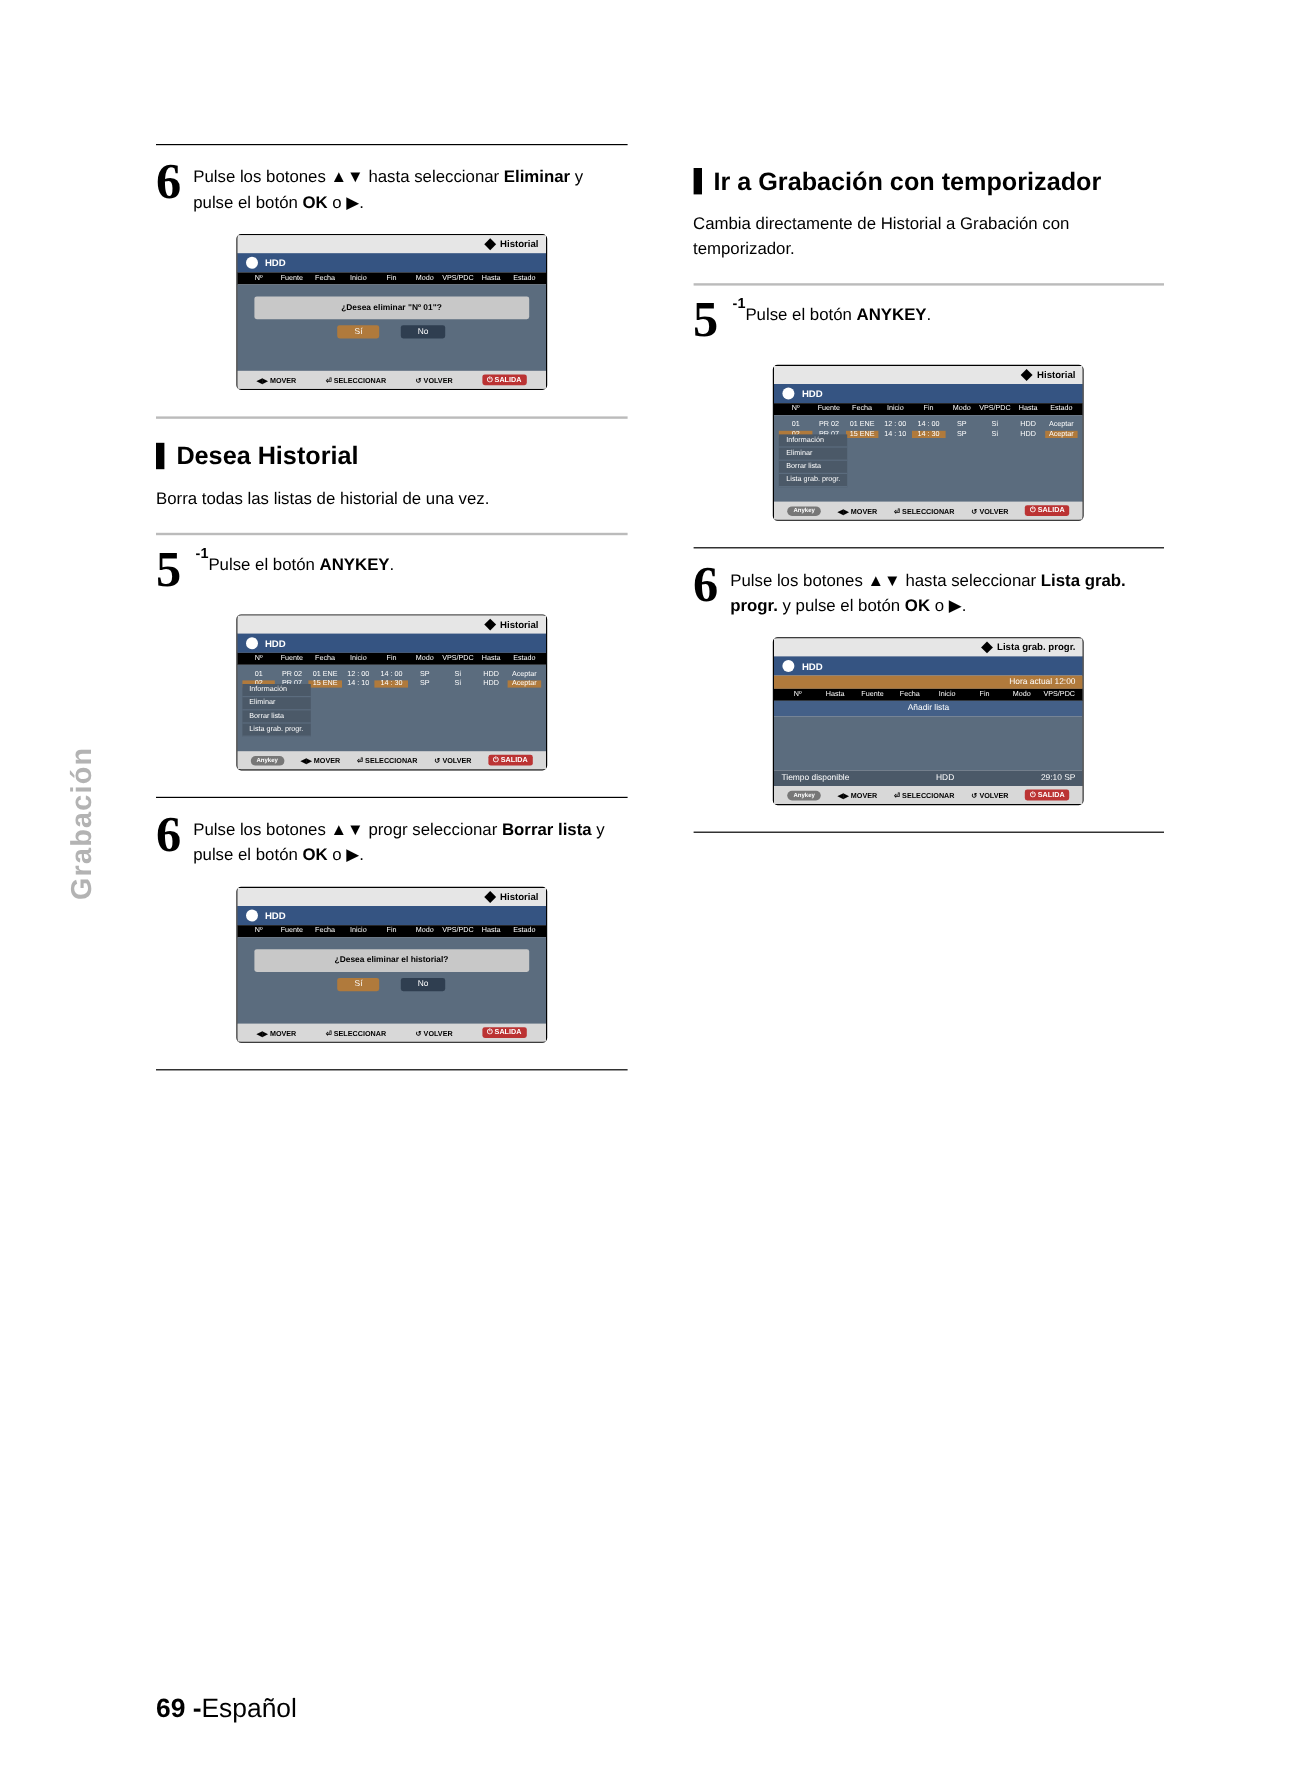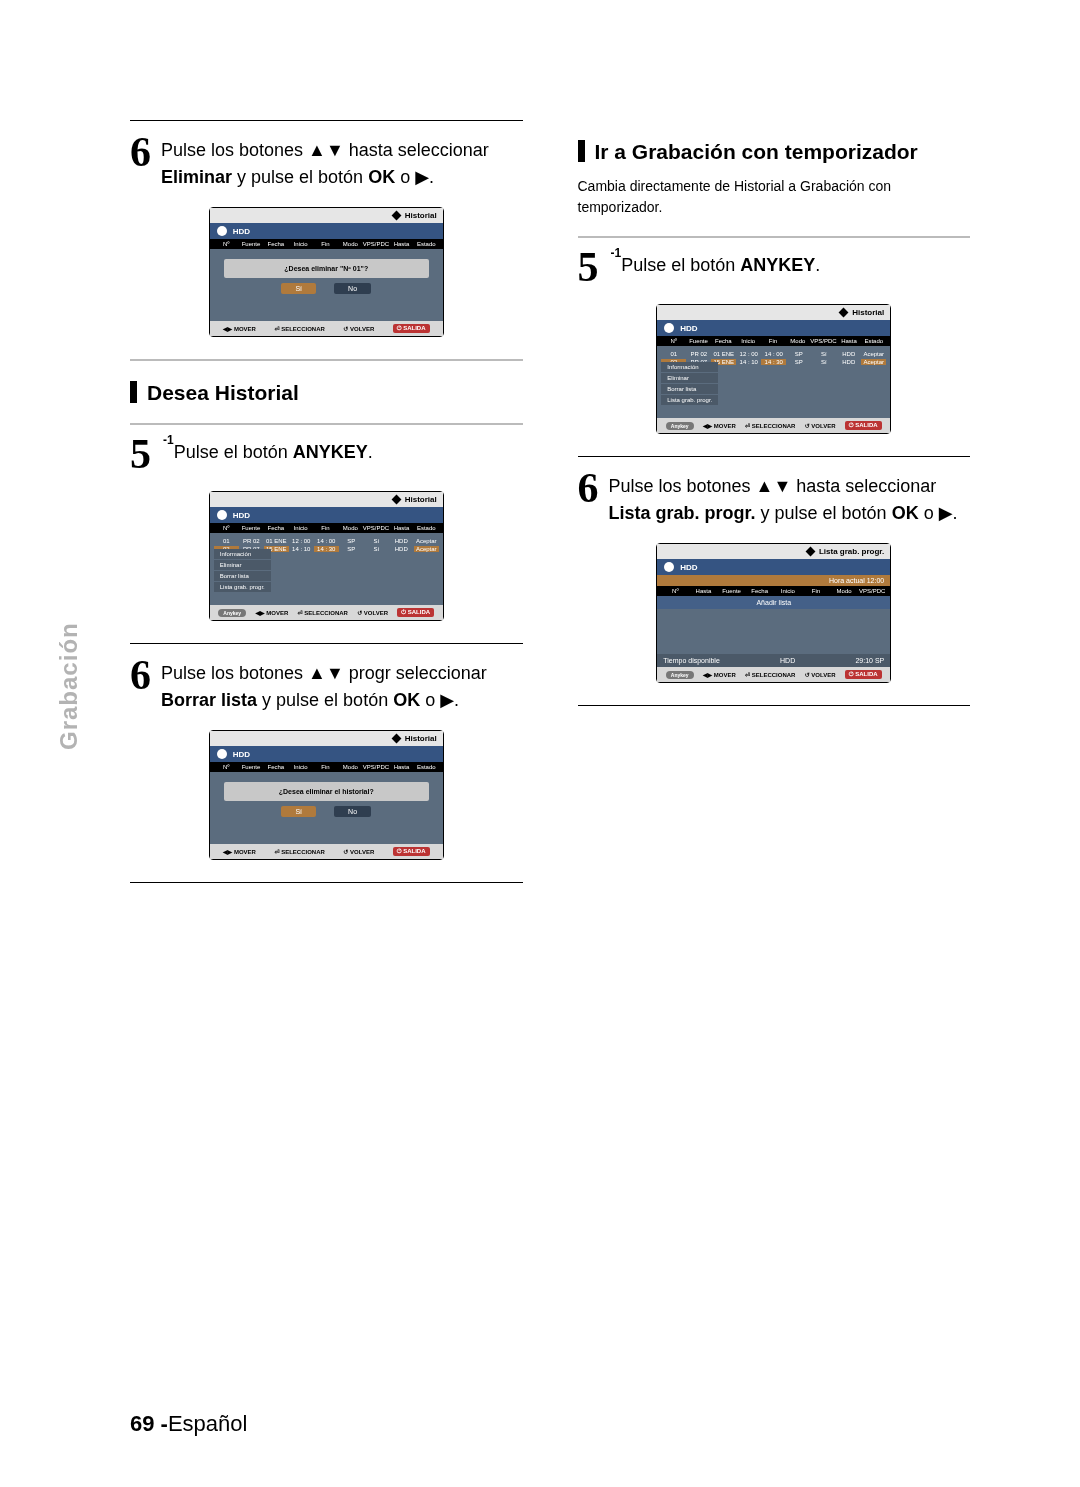--- a/index.html
+++ b/index.html
@@ -7,24 +7,24 @@
 .page{padding:120px 110px 60px 130px;position:relative;height:100%}
 .cols{display:flex;gap:55px}
 .col{flex:1;min-width:0}
 .topline{border-top:1px solid #000;margin-bottom:10px}
 .sechead{display:flex;margin:20px 0 12px}
 .bar{width:7px;height:22px;background:#000;margin-right:10px}
 .sechead h3{font-size:21px;font-weight:700}
 .stepwrap{display:flex;align-items:flex-start;margin:8px 0 16px}
 .bignum{font-size:42px;font-weight:800;line-height:1;font-family:Georgia,serif;margin-right:10px}
 .sup{font-size:12px;font-weight:700;margin-left:2px;vertical-align:top}
-.steptext{font-size:18px;line-height:1.5;padding-top:6px}
+.steptext{font-size:14px;line-height:1.5;padding-top:6px}
 .steptext b{font-weight:700}
 .intro{font-size:14px;margin:10px 0 15px;line-height:1.5}
-.osd{width:235px;margin:10px auto 22px;border:1px solid #000;border-radius:4px;background:#ddd;font-size:8px;color:#fff}
+.osd{width:259px;margin:10px auto 22px;border:1px solid #000;border-radius:4px;background:#ddd;font-size:8px;color:#fff}
 .osd-top{display:flex;justify-content:flex-end;align-items:center;padding:3px 6px;background:#e6e6e6;color:#000;font-weight:700}
 .diamond{display:inline-block;width:7px;height:7px;background:#000;transform:rotate(45deg);margin-right:5px}
 .osd-hdd{background:#355482;padding:3px 7px;font-weight:700;display:flex;align-items:center}
 .cdisc{width:10px;height:10px;border-radius:50%;background:#fff;margin-right:6px;display:inline-block}
 .osd-head{display:flex;background:#000;padding:2px 4px;font-size:6px}
 .osd-head span{flex:1;text-align:center}
 .osd-body{background:#5b6c7e;min-height:72px;padding:4px;position:relative}
 .osd-row{display:flex;font-size:6px;padding:1px 0}
 .osd-row span{flex:1;text-align:center}
 .hlcell{background:#b07a3c}
@@ -99,20 +99,21 @@
             <span class="salida">⏻ <span>SALIDA</span></span>
           </div>
       </div>
 
       <hr class="hr">
 
       <div class="sechead">
           <span class="bar"></span>
           <h3>Desea Historial</h3>
         </div>
+      <p class="intro">Borra todas las listas de historial de una vez.</p>
       <hr class="hr">
 
       <div class="stepwrap">
         <div><span class="bignum">5</span><span class="sup">-1</span></div>
         <div class="steptext"><span>Pulse el botón</span> <b>ANYKEY</b><span>.</span></div>
       </div>
 
       <div class="osd">
         <div class="osd-top">
             <span class="diamond"></span>

